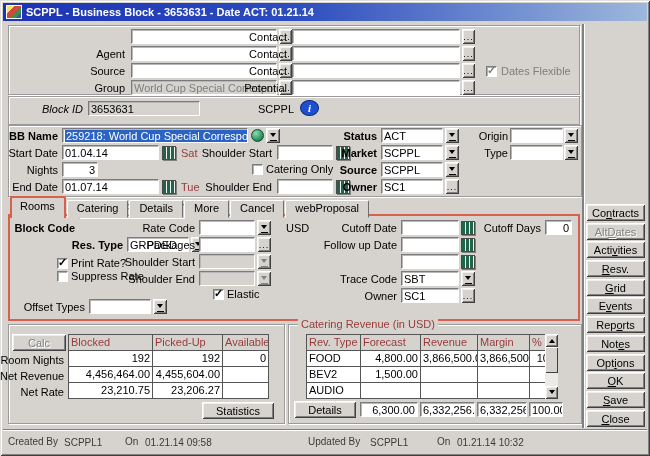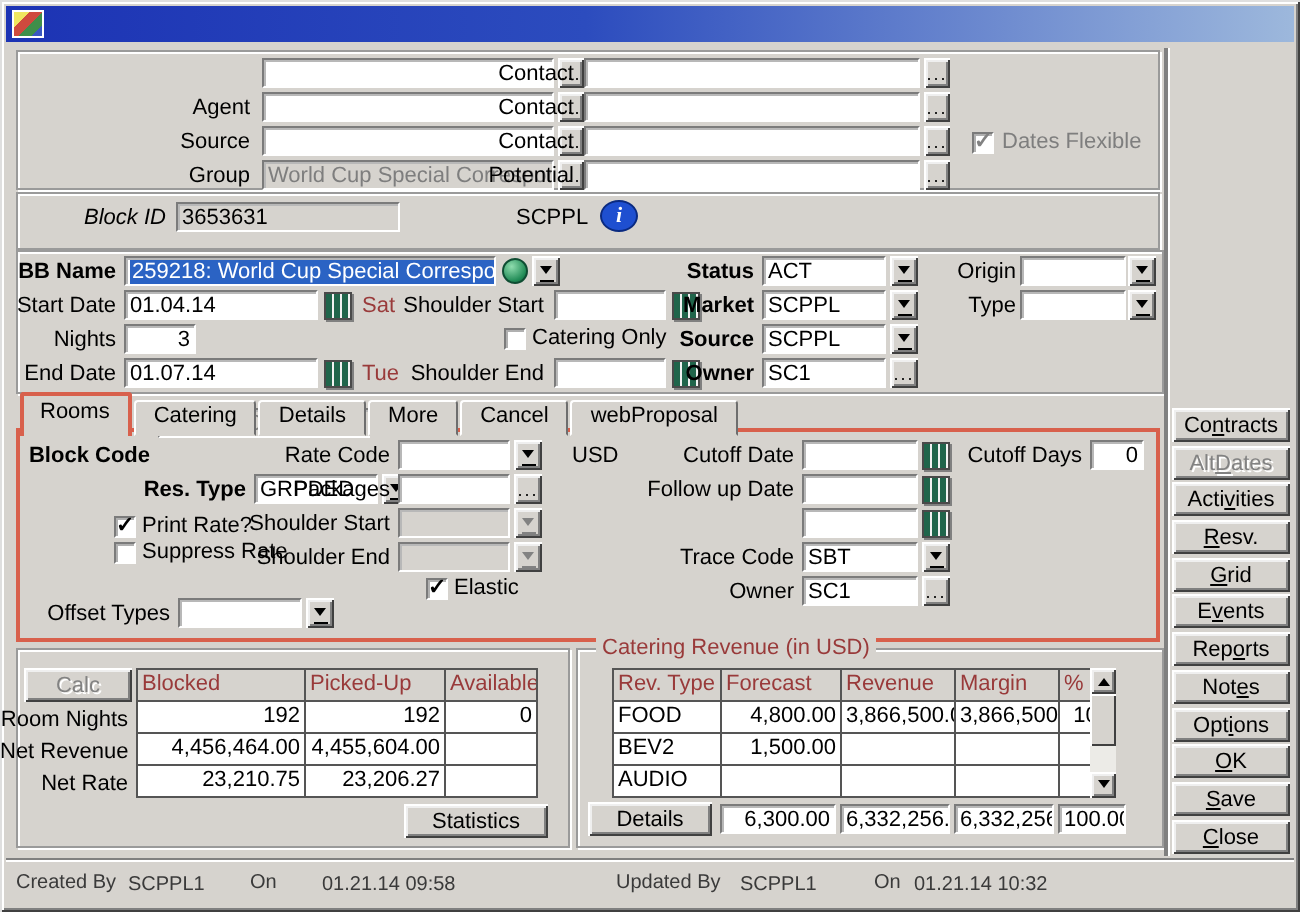--- a/index.html
+++ b/index.html
@@ -73,20 +73,21 @@
   .foot{position:absolute;font-size:10px;color:#3a3a3a;white-space:nowrap;}
   u{text-decoration:underline;}
 </style>
 </head>
 <body>
 
 <div id="win">
 
   <div class="titlebar">
     <span class="app-icon"></span>
+    <span>SCPPL - Business Block - 3653631 - Date ACT: 01.21.14</span>
   </div>
 
   <div class="grp" style="left:8px;top:25px;width:570px;height:68px;"></div>
 
   <span class="fld" style="left:131px;top:29px;width:146px;"></span>
   <span class="btn3d ell" style="left:279px;top:29px;width:13px;height:15px;">...</span>
 
   <span class="lbl" style="left:20px;top:48px;width:105px;">Agent</span>
   <span class="fld" style="left:131px;top:46px;width:146px;"></span>
   <span class="btn3d ell" style="left:279px;top:46px;width:13px;height:15px;">...</span>
@@ -352,18 +353,18 @@
       <div class="btn3d sbtn" style="position: absolute; top: 354px;">Opt<u>i</u>ons</div>
       <div class="btn3d sbtn" style="position: absolute; top: 372px;"><u>O</u>K</div>
       <div class="btn3d sbtn" style="position: absolute; top: 391px;"><u>S</u>ave</div>
       <div class="btn3d sbtn" style="position: absolute; top: 410px;"><u>C</u>lose</div>
     </div>
 
   <div class="hsep" style="left:3px;top:429px;width:644px;"></div>
   <span class="foot" style="left:8px;top:436px;">Created By</span>
   <span class="foot blue" style="left:64px;top:437px;">SCPPL1</span>
   <span class="foot" style="left:125px;top:436px;">On</span>
-  <span class="foot blue" style="left:145px;top:437px;margin-left:16px;">01.21.14 09:58</span>
+  <span class="foot blue" style="left:145px;top:437px;">01.21.14 09:58</span>
   <span class="foot" style="left:308px;top:436px;">Updated By</span>
   <span class="foot blue" style="left:370px;top:437px;">SCPPL1</span>
   <span class="foot" style="left:437px;top:436px;">On</span>
   <span class="foot blue" style="left:457px;top:437px;">01.21.14 10:32</span>
 </div>
 
 </body></html>

